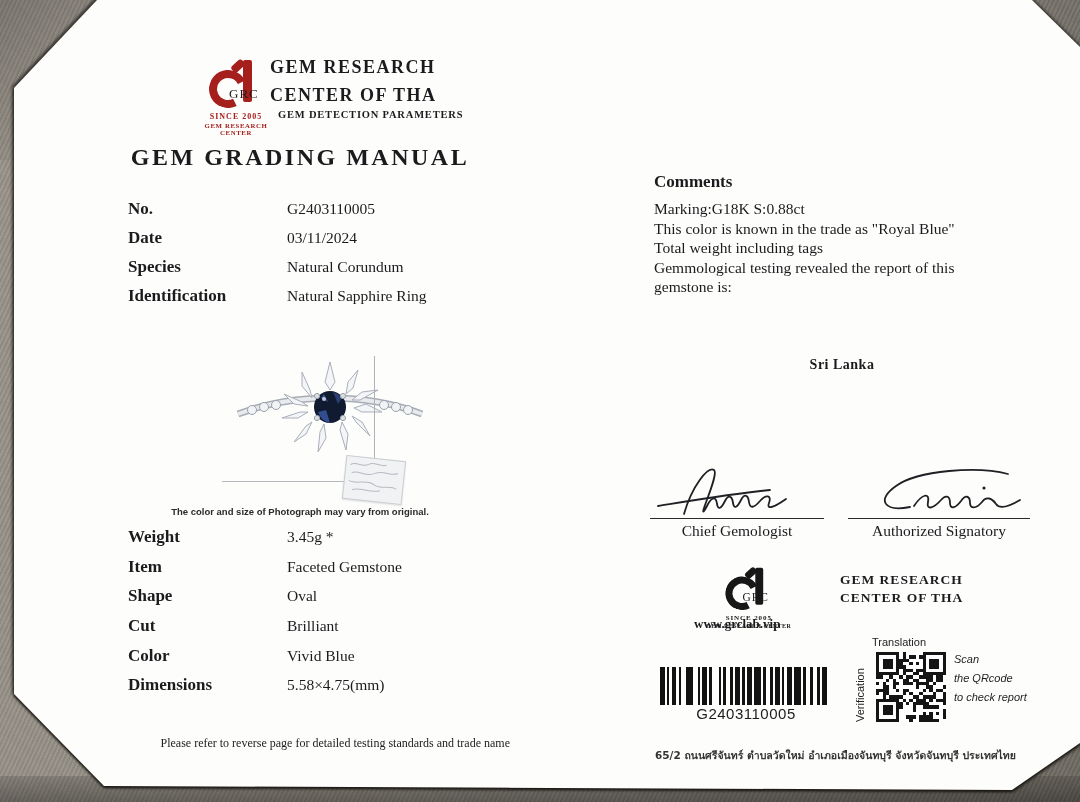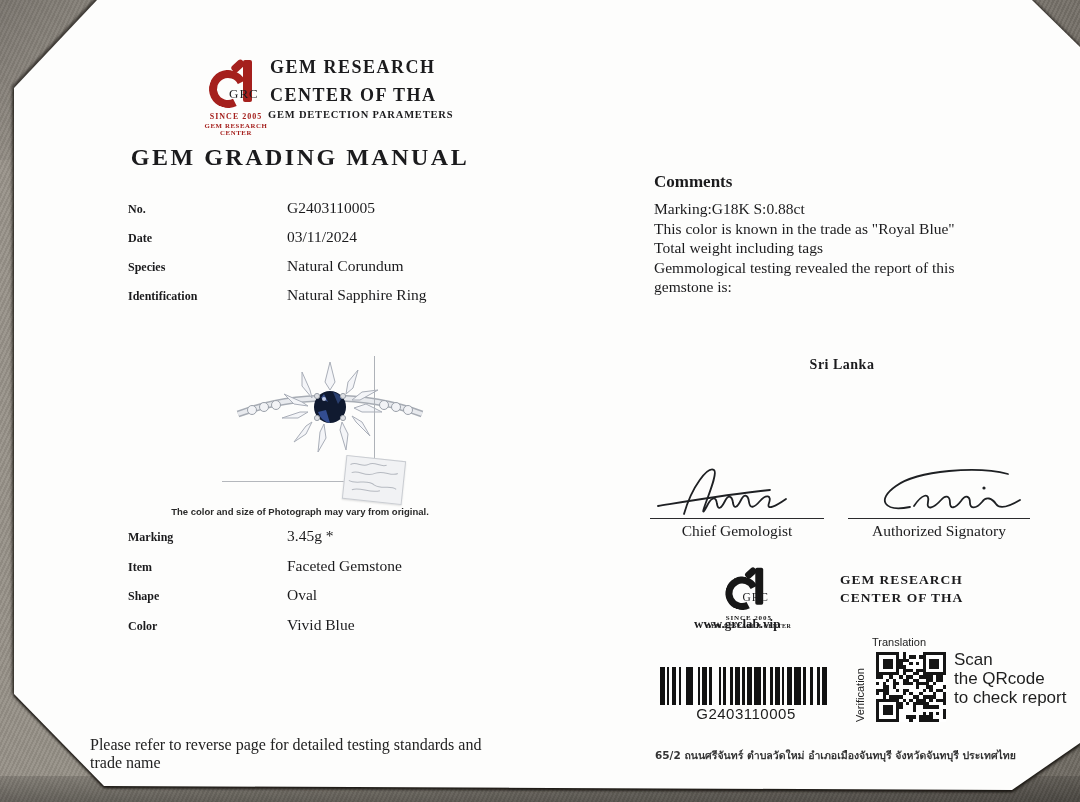--- a/index.html
+++ b/index.html
@@ -28,34 +28,34 @@
   .grc-bar{position:absolute;left:36px;top:2px;width:9px;height:42px;background:currentColor;border-radius:2px;}
   .grc-hook{position:absolute;left:24px;top:4px;width:14px;height:8px;background:currentColor;
     transform:rotate(-42deg);border-radius:3px;}
   .grc-acronym{position:absolute;left:22px;top:28px;color:#1b1b1d;
     font-size:13px;letter-spacing:1px;font-family:"Liberation Serif",serif;}
   .grc-since{font-weight:bold;font-size:8px;letter-spacing:1px;text-align:center;margin-top:2px;}
   .grc-orgname{font-weight:bold;font-size:6.8px;letter-spacing:.6px;text-align:center;margin-top:1px;}
 
   
   .hdr-org{position:absolute;left:270px;top:53px;font-weight:bold;font-size:18px;letter-spacing:1.5px;line-height:28px;}
-  .hdr-sub{position:absolute;left:268px;top:109px;font-weight:bold;font-size:10.5px;letter-spacing:.8px;}
+  .hdr-sub{position:absolute;left:278px;top:109px;font-weight:bold;font-size:10.5px;letter-spacing:.8px;}
   .doc-title{position:absolute;left:130px;top:144px;width:340px;text-align:center;
     font-weight:bold;font-size:24px;letter-spacing:2.5px;}
 
   
   .fields{position:absolute;left:128px;display:flex;flex-direction:column;}
   .fields .row{display:flex;height:29px;align-items:baseline;}
-  .fields .lbl{width:159px;font-weight:bold;font-size:12px;}
+  .fields .lbl{width:159px;font-weight:bold;font-size:17px;}
   .fields .val{font-size:15.5px;}
   .id-fields{top:199px;}
   .detail-fields{top:527px;}
   .detail-fields .row{height:29.7px;}
 
-  .reverse-note{position:absolute;left:90px;top:736px;width:420px;text-align:left;font-size:16px;color:#222;}
+  .reverse-note{position:absolute;left:90px;top:736px;width:420px;text-align:right;font-size:12px;color:#222;}
 
   
   .photo{position:absolute;left:200px;top:350px;width:260px;height:160px;}
   .tag-string-v{position:absolute;left:174px;top:6px;width:1px;height:118px;background:#aeb2b8;}
   .tag-string-h{position:absolute;left:22px;top:131px;width:152px;height:1px;background:#b4b7bc;}
   .hang-tag{position:absolute;left:144px;top:108px;width:58px;height:42px;background:#f1f2f4;
     border:1px solid #c9ccd1;transform:rotate(6deg);box-shadow:0 1px 2px rgba(0,0,0,.12);}
   .photo-caption{position:absolute;left:85px;top:506px;width:430px;text-align:center;
     font-family:"Liberation Sans","DejaVu Sans",sans-serif;font-weight:bold;font-size:9.5px;color:#2a2a2a;}
 
@@ -87,21 +87,21 @@
   .qr-top-label{position:absolute;left:872px;top:636px;width:80px;
     font-family:"Liberation Sans",sans-serif;font-size:11px;color:#222;}
   .qr-side-label{position:absolute;left:854px;top:652px;height:70px;display:flex;align-items:center;
     font-family:"Liberation Sans",sans-serif;font-size:11px;color:#222;
     writing-mode:vertical-rl;transform:rotate(180deg);}
   .qr{position:absolute;left:876px;top:652px;width:70px;height:70px;background:#fff;
     display:grid;grid-template-columns:repeat(21,1fr);grid-template-rows:repeat(21,1fr);}
   .qr i{display:block;}
   .qr i.on{background:#151515;}
   .qr-note{position:absolute;left:954px;top:650px;font-family:"Liberation Sans",sans-serif;
-    font-size:17px;line-height:19px;color:#1e1e1e;}
+    font-size:11px;line-height:19px;color:#1e1e1e;font-style:italic;}
   .f-address{position:absolute;left:655px;top:747px;width:400px;
     font-family:"DejaVu Sans","Liberation Sans",sans-serif;font-size:10.5px;font-weight:bold;color:#333;}
 </style>
 </head>
 <body>
 
 <div class="bg-shade-topleft"></div>
 <div class="bg-shade-bottom"></div>
 
 <div class="card-wrap">
@@ -192,34 +192,42 @@
           <path d="M4,24 C12,28 22,20 30,26 C38,30 46,24 52,28"></path>
           <path d="M8,33 C16,29 26,35 36,31"></path>
         </g>
       </svg>
     </div>
   </div>
   <div class="photo-caption">The color and size of Photograph may vary from original.</div>
 
   <div class="fields detail-fields">
     <div class="row">
-      <span class="lbl">Marking</span>
+      <span class="lbl">Weight</span>
       <span class="val">3.45g *</span>
     </div>
     <div class="row">
       <span class="lbl">Item</span>
       <span class="val">Faceted Gemstone</span>
     </div>
     <div class="row">
       <span class="lbl">Shape</span>
       <span class="val">Oval</span>
     </div>
     <div class="row">
+      <span class="lbl">Cut</span>
+      <span class="val">Brilliant</span>
+    </div>
+    <div class="row">
       <span class="lbl">Color</span>
       <span class="val">Vivid Blue</span>
+    </div>
+    <div class="row">
+      <span class="lbl">Dimensions</span>
+      <span class="val">5.58×4.75(mm)</span>
     </div>
   </div>
 
   <div class="reverse-note">Please refer to reverse page for detailed testing standards and trade name</div>
 
   <div class="comments-h">Comments</div>
   <div class="comments-body">
     <div>Marking:G18K S:0.88ct</div>
     <div>This color is known in the trade as "Royal Blue"</div>
     <div>Total weight including tags</div>

